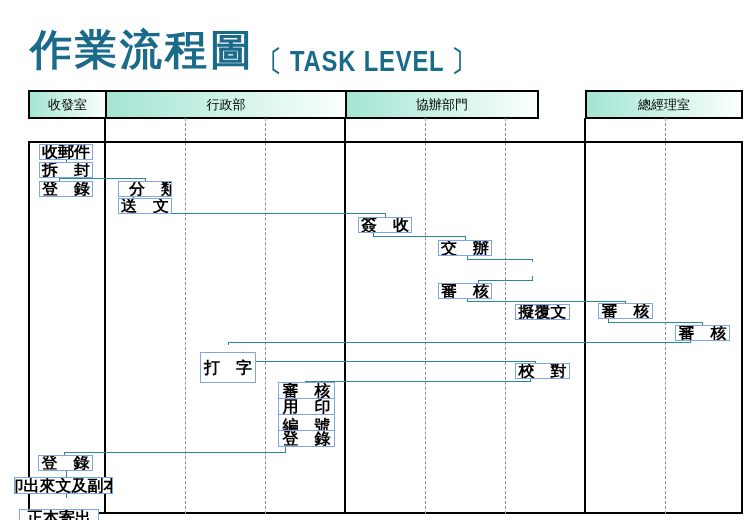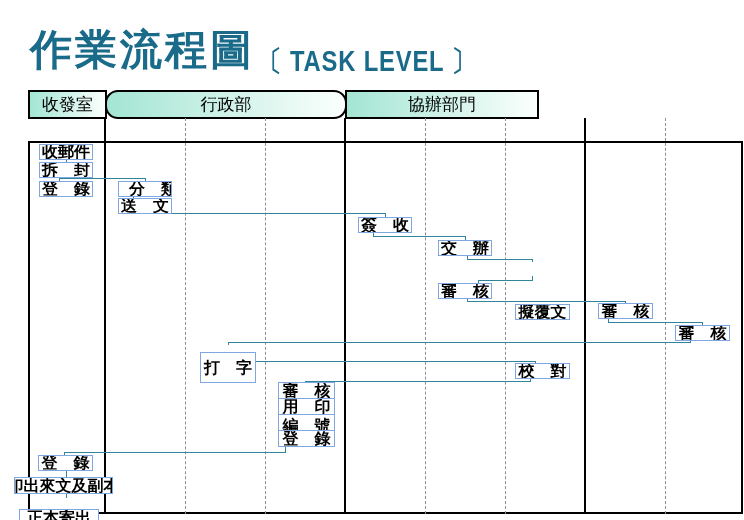--- a/index.html
+++ b/index.html
@@ -9,21 +9,21 @@
   
   .title-main{position:absolute;left:30px;top:22px;font-family:"DejaVu Serif",serif;
               font-weight:bold;font-size:42px;letter-spacing:3px;color:var(--title,#1a6b8a);}
   .title-sub{position:absolute;left:258px;top:42px;font-size:29px;font-weight:bold;
              color:var(--title,#1a6b8a);transform:scaleX(.82);transform-origin:left center;
              white-space:nowrap;letter-spacing:1px;}
 
   
   .hcell{position:absolute;top:90px;height:29px;box-sizing:border-box;border:2px solid #000;
          background:linear-gradient(to right,var(--header_grad_left,#a3e5d3),var(--header_grad_right,#fbfffd));
-         display:flex;align-items:center;justify-content:center;font-size:17px;color:#000;}
+         display:flex;align-items:center;justify-content:center;font-size:13px;color:#000;}
 
   
   .body-rect{position:absolute;left:28px;top:141px;width:715px;height:373px;
              box-sizing:border-box;border:2px solid #000;background:#fff;}
   .vsolid{position:absolute;top:118px;height:396px;width:2px;background:#000;}
   .vdash{position:absolute;top:118px;height:396px;width:0;
          border-left:1px dashed var(--dashed_line,#8f8f8f);}
 
   
   .seg{position:absolute;background:var(--connector,#31859b);}
@@ -38,25 +38,28 @@
 <body>
 
 <div class="canvas">
 
   <div class="title-main">作業流程圖</div>
   <div class="title-sub">〔 TASK LEVEL 〕</div>
 
   <div class="hcell" style="left:28px;width:79px;">
       <span>收發室</span>
     </div>
-  <div class="hcell" style="left:105px;width:242px;border-radius:13px;">
+  <div class="hcell" style="left:105px;width:242px;">
       <span>行政部</span>
     </div>
   <div class="hcell" style="left:345px;width:194px;">
       <span>協辦部門</span>
+    </div>
+  <div class="hcell" style="left:585px;width:158px;">
+      <span>總經理室</span>
     </div>
 
   <div class="body-rect"></div>
 
   <div class="vsolid" style="left:104px;"></div>
   <div class="vsolid" style="left:344px;"></div>
   <div class="vsolid" style="left:584px;"></div>
   <div class="vdash" style="left:185px;"></div>
   <div class="vdash" style="left:265px;"></div>
   <div class="vdash" style="left:425px;"></div>

